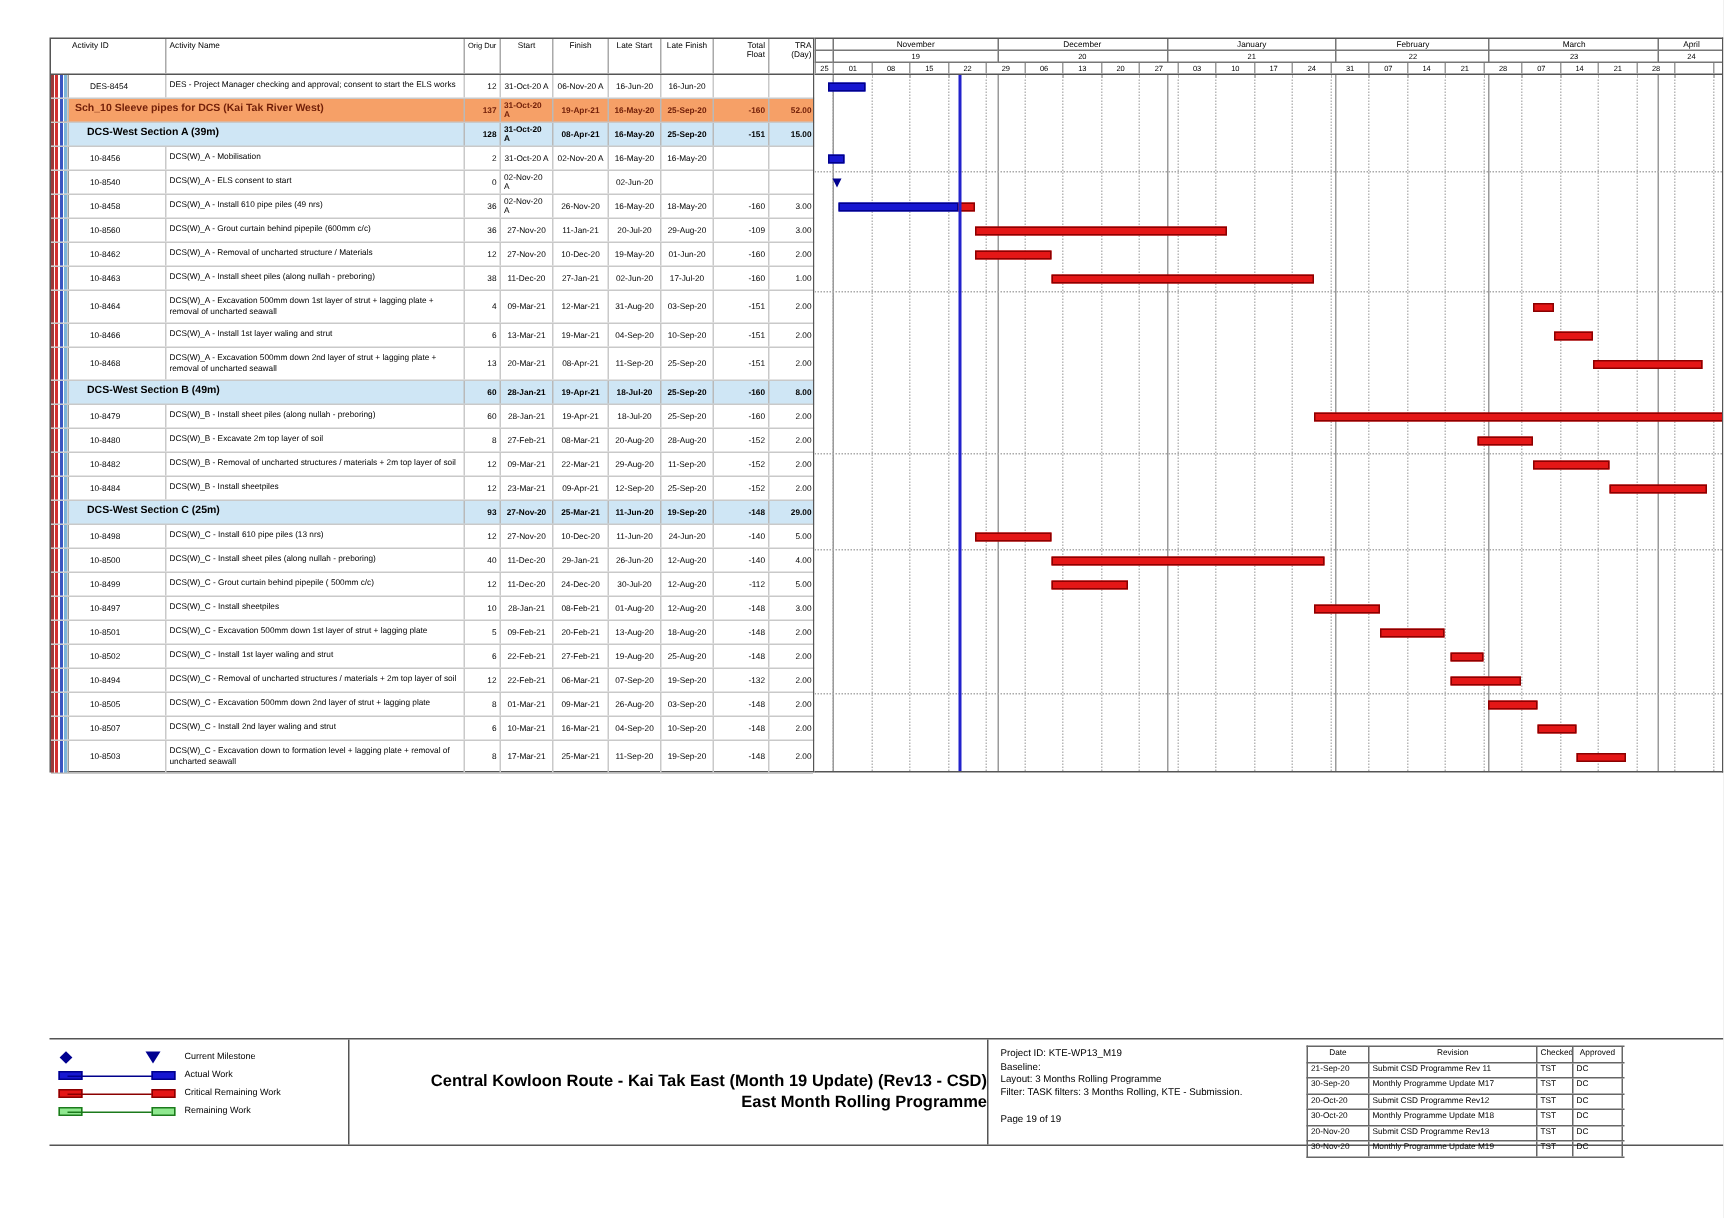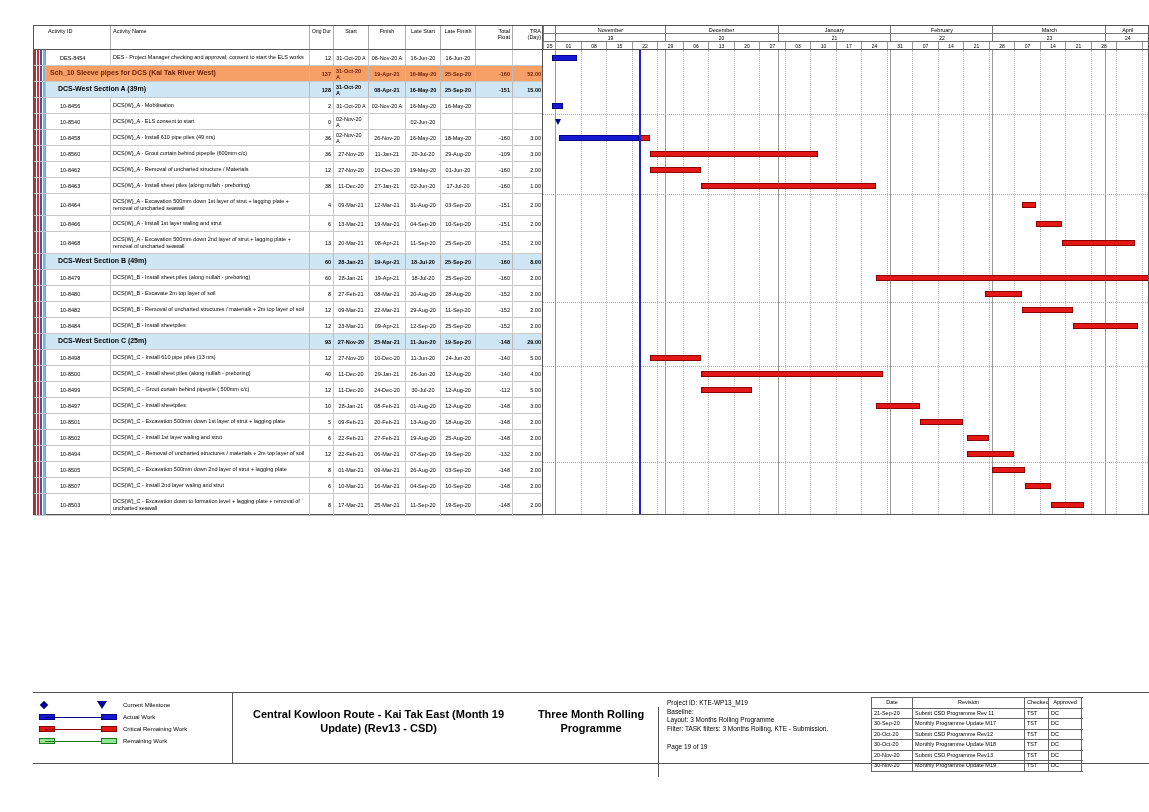--- a/index.html
+++ b/index.html
@@ -63,22 +63,22 @@
   .lsym .connector{position:absolute;left:6px;right:6px;top:3.5px;height:1px;}
   .lsym .chip{position:absolute;top:1px;width:16px;height:6px;box-sizing:border-box;}
   .lsym .chip.r{right:0;} .lsym .chip.l{left:0;}
   .sym-actual .connector{background:#00008b;} .sym-actual .chip{background:#1717d1;border:1px solid #00008b;}
   .sym-critical .connector{background:#8b0000;} .sym-critical .chip{background:#e41616;border:1px solid #8b0000;}
   .sym-remaining .connector{background:#1c7a1c;} .sym-remaining .chip{background:#8fe88f;border:1px solid #1c7a1c;}
   .sym-milestone .diamond{position:absolute;left:2px;top:0;width:6px;height:6px;background:#000090;
        transform:rotate(45deg);top:1px;}
   .sym-milestone .flag{position:absolute;left:58px;top:0;width:0;height:0;
        border-left:5px solid transparent;border-right:5px solid transparent;border-top:8px solid #000090;}
-  .titlebox{position:absolute;left:200px;top:14px;width:426px;height:100%;border-right:1px solid #555;
-            box-sizing:border-box;display:flex;flex-direction:row;justify-content:center;align-items:flex-start;}
+  .titlebox{position:absolute;left:200px;top:0;width:426px;height:100%;border-right:1px solid #555;
+            box-sizing:border-box;display:flex;flex-direction:column;justify-content:center;align-items:flex-end;}
   .titlebox .t1,.titlebox .t2{font-weight:bold;font-size:11px;line-height:14px;text-align:center;}
   .infobox{position:absolute;left:626px;top:0;width:211px;height:100%;box-sizing:border-box;
            padding:6px 0 0 8px;font-size:6.5px;line-height:8.5px;}
   .infobox .pg{margin-top:10px;}
   .revbox{position:absolute;left:838px;top:4px;width:212px;font-size:5.5px;}
   .revrow{display:grid;grid-template-columns:41px 112px 24px 33px;border-left:1px solid #666;border-top:1px solid #666;}
   .revrow:last-child{border-bottom:1px solid #666;}
   .revrow .rc{border-right:1px solid #666;box-sizing:border-box;padding:0 2px;height:9.5px;line-height:9.5px;
               overflow:hidden;white-space:nowrap;}
   .revrow.rhead .rc{text-align:center;}
@@ -573,21 +573,21 @@
           <div class="lsym sym-remaining">
             <div class="chip l"></div>
             <div class="connector"></div>
             <div class="chip r"></div>
           </div>
           <span>Remaining Work</span>
         </div>
       </div>
     <div class="titlebox">
       <div class="t1">Central Kowloon Route - Kai Tak East (Month 19 Update) (Rev13 - CSD)</div>
-      <div class="t2">Three Month Rolling Programme</div>
+      <div class="t2">East Month Rolling Programme</div>
     </div>
     <div class="infobox">
       <div>Project ID: KTE-WP13_M19</div>
       <div>Baseline:</div>
       <div>Layout: 3 Months Rolling Programme</div>
       <div>Filter: TASK filters: 3 Months Rolling, KTE - Submission.</div>
       <div class="pg">Page 19 of 19</div>
     </div>
     <div class="revbox" id="revbox">
         <div class="revrow rhead">

